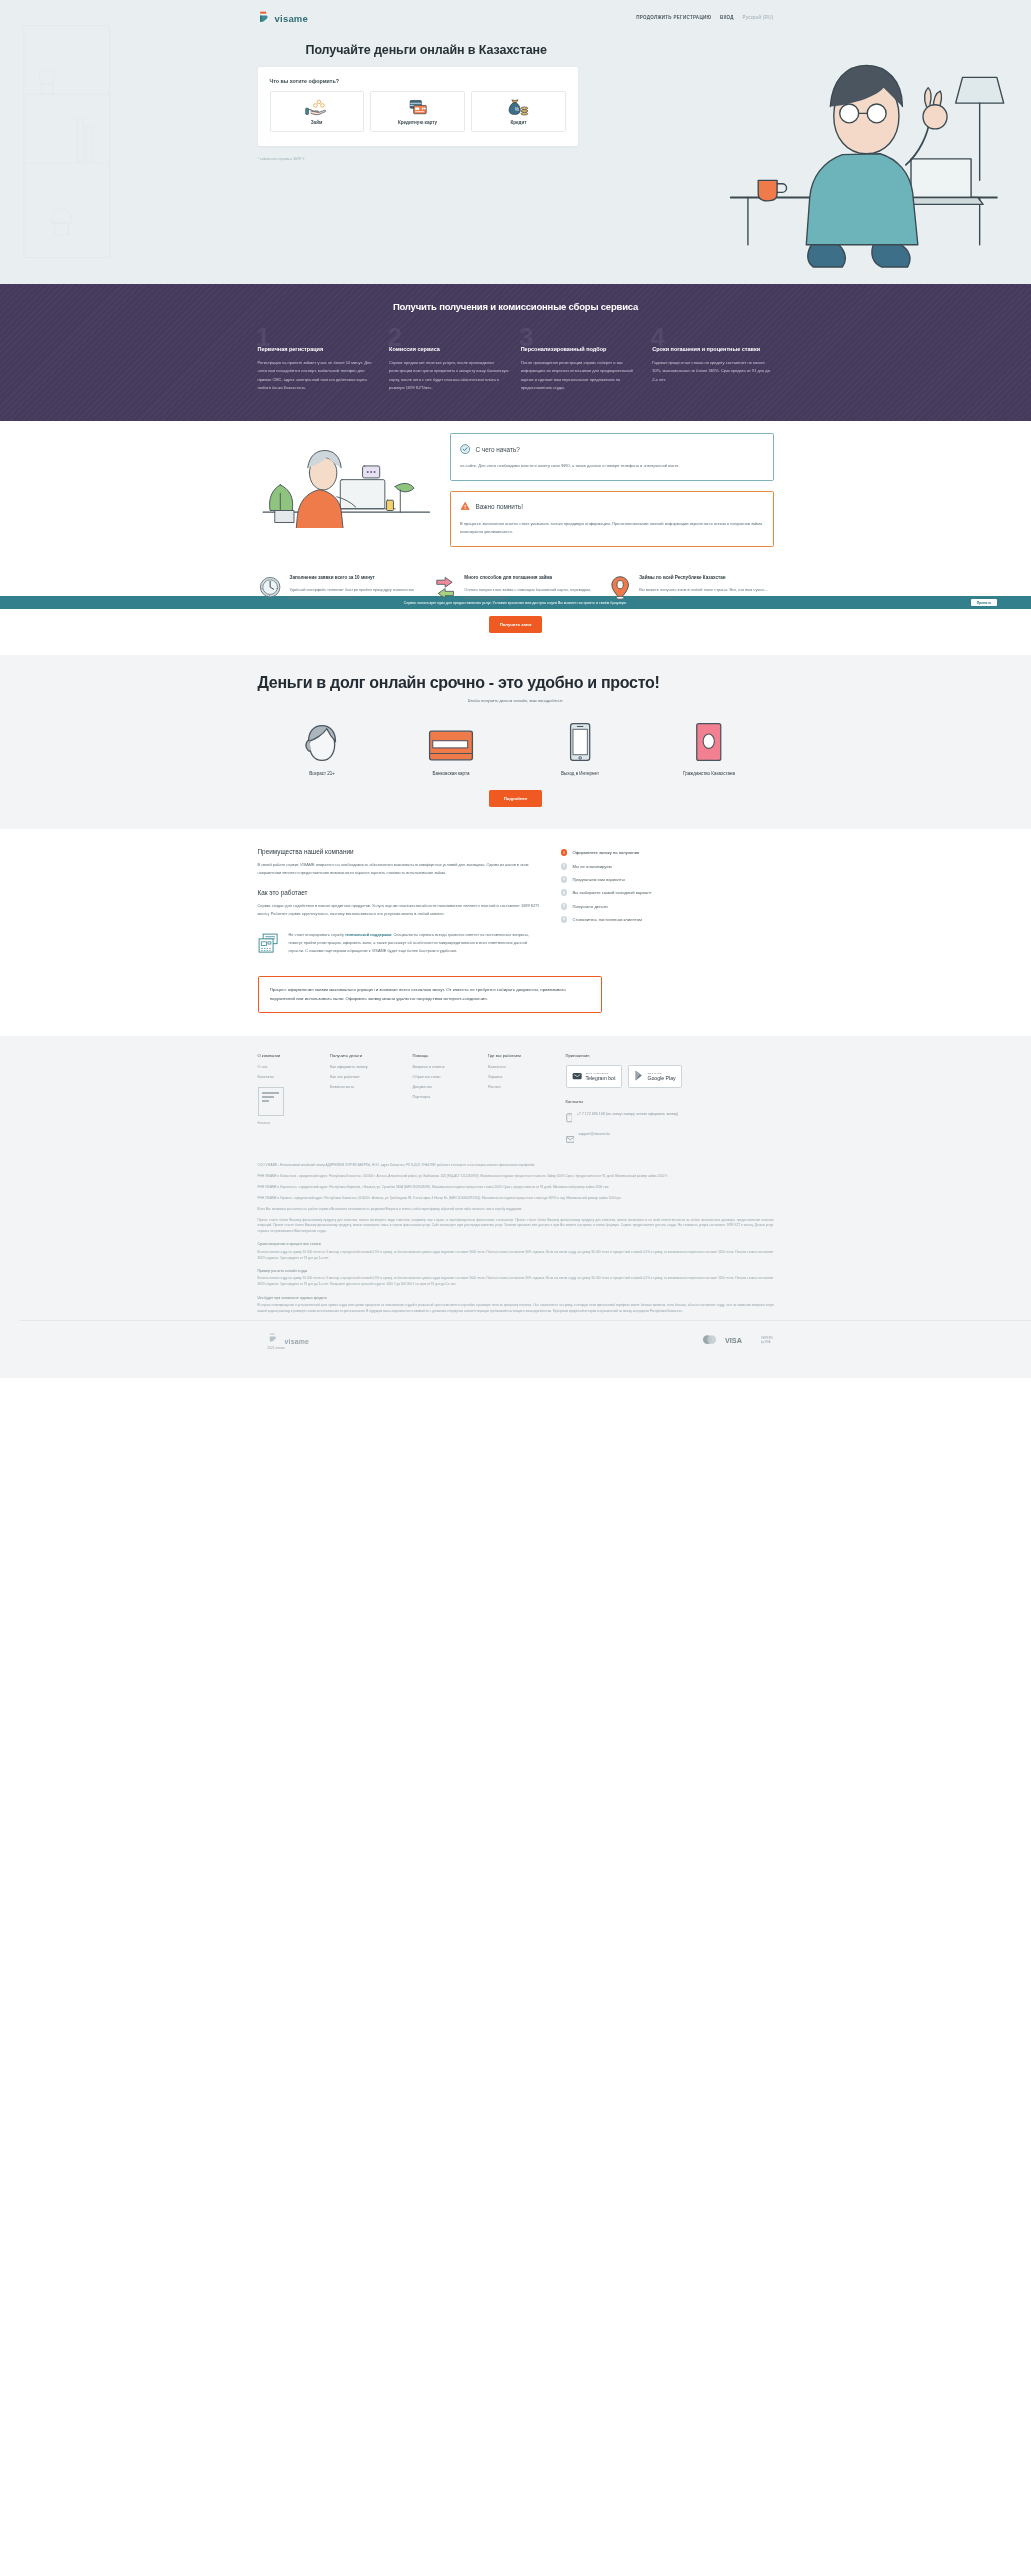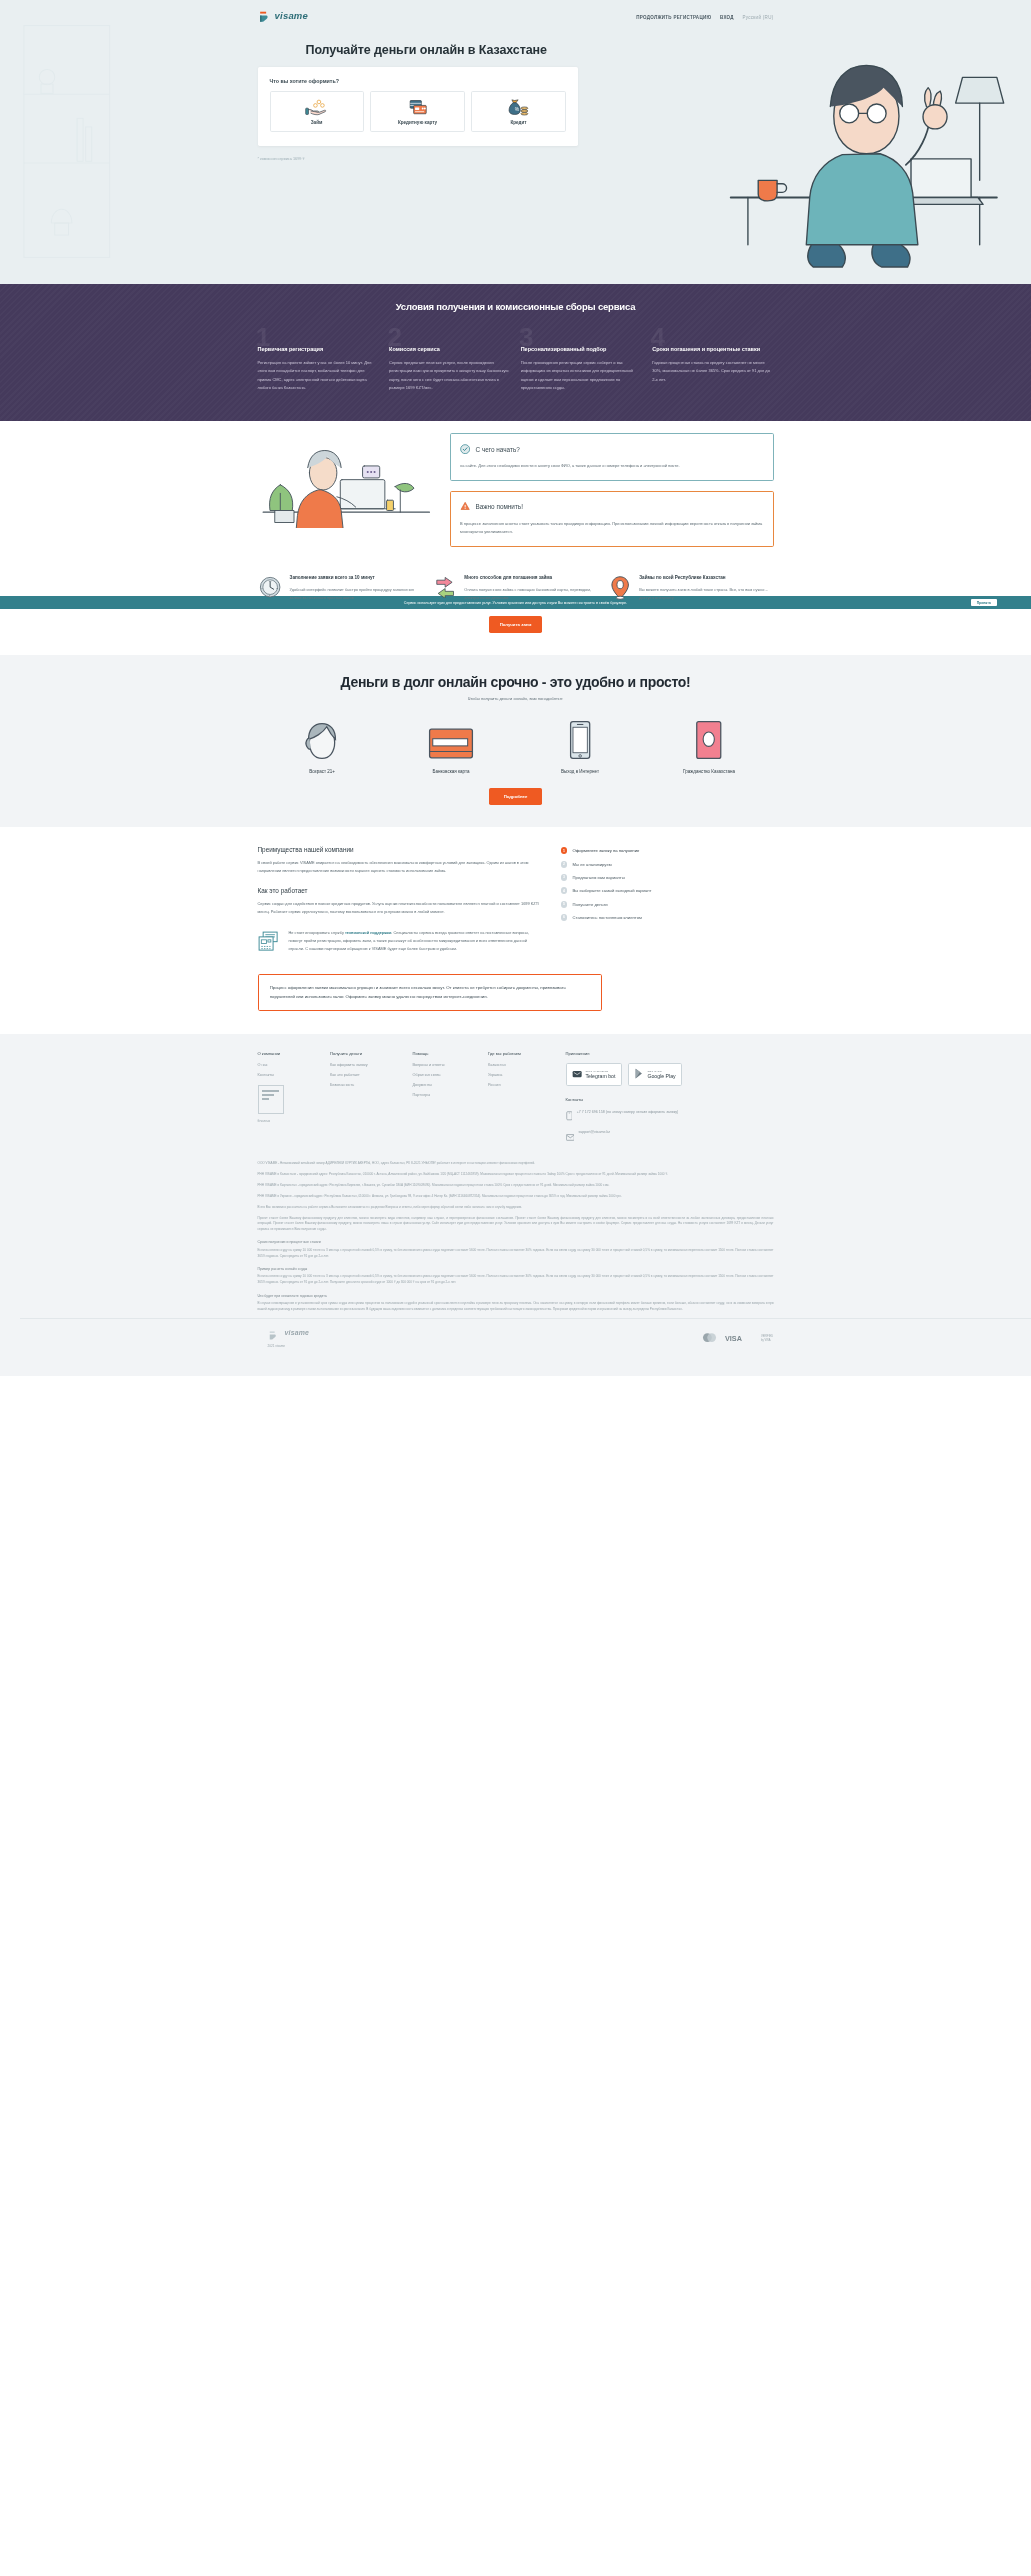--- a/index.html
+++ b/index.html
@@ -23,21 +23,21 @@
   }
   .hero-bg-shelf {
     position: absolute; left: 17px; top: 17px; width: 103px; height: 249px;
     opacity: .5;
   }
   .topbar {
     width: 516px; margin: 0 auto; height: 27.5px;
     display: flex; align-items: center; justify-content: space-between;
     padding-top: 6.9px;
   }
-  .logo { display: flex; align-items: flex-start; gap: 3.4px; font-style: italic; }
+  .logo { display: flex; align-items: flex-end; gap: 3.4px; }
   .logo-mark { width: 13.7px; height: 13.7px; position: relative; }
   .logo-text { font-size: 9.5px; font-weight: 700; color: #2e6e78; letter-spacing: 0.2px; }
   .topnav { display: flex; align-items: center; gap: 8.6px; }
   .topnav a { font-size: 4.5px; letter-spacing: 0.3px; color: #4b5a63; text-decoration: none; font-weight: 700; }
   .topnav a.lang { color: #9aa8ae; font-weight: 400; }
 
   .hero-title {
     font-size: 12.5px; font-weight: 700; color: #263238;
     margin: 15.5px 0 0 0; letter-spacing: -0.1px; padding-left: 48px;
   }
@@ -111,21 +111,21 @@
   .feat3-tx p { font-size: 3.9px; line-height: 2.1; color: #66747c; margin-top: 4.3px; }
 
   .btn-orange {
     display: block; margin: 13.7px auto 0 auto; background: #ef5a22; color: #fff;
     border: none; border-radius: 1.7px; font-size: 4.3px; font-weight: 700;
     padding: 6px 0; width: 53px; cursor: pointer; text-align: center;
   }
 
   
   .reqs { background: #f2f4f6; padding: 19px 0 22.3px 0; }
-  .reqs h2 { text-align: center; font-size: 14px; font-weight: 700; color: #232b33; letter-spacing: -0.3px; }
+  .reqs h2 { font-size: 16px; font-weight: 700; color: #232b33; letter-spacing: -0.3px; }
   .reqs .sub { text-align: center; font-size: 4.1px; color: #64727a; margin-top: 6px; }
   .reqrow { display: flex; margin-top: 19px; }
   .reqitem { flex: 1; text-align: center; }
   .reqitem .ic { height: 40px; display: flex; align-items: flex-end; justify-content: center; }
   .reqitem .lb { font-size: 4.5px; color: #2f3c44; margin-top: 8.6px; }
 
   
   .adv { background: #fff; padding: 19px 0 22.3px 0; }
   .advrow { display: flex; gap: 19px; }
   .advleft { width: 284px; }
@@ -319,21 +319,21 @@
         <path d="M196 265c-4 12 0 22 10 26h30c6-10 2-20-8-26z" fill="#3e6f88"></path>
 
         <path d="M62 190h22v16c0 5-4 8-11 8s-11-3-11-8z" fill="#ef7a4a"></path>
         <path d="M84 194h6a5 5 0 010 10h-6"></path>
       </g>
     </svg>
   </section>
 
   <section class="dark">
     <div class="wrap">
-      <h2>Условия получения и комиссионные сборы сервиса</h2>
+      <h2>Получить получения и комиссионные сборы сервиса</h2>
       <div class="steps">
         <div class="step">
           <div class="step-num">1</div>
           <h3>Первичная
 регистрация</h3>
           <p>Регистрация на проекте займет у вас не более 10 минут. Для этого вам понадобится паспорт, мобильный телефон для приема СМС, адрес электронной почты и дебетовая карта любого банка Казахстана.</p>
         </div>
         <div class="step">
           <div class="step-num">2</div>
           <h3>Комиссия

